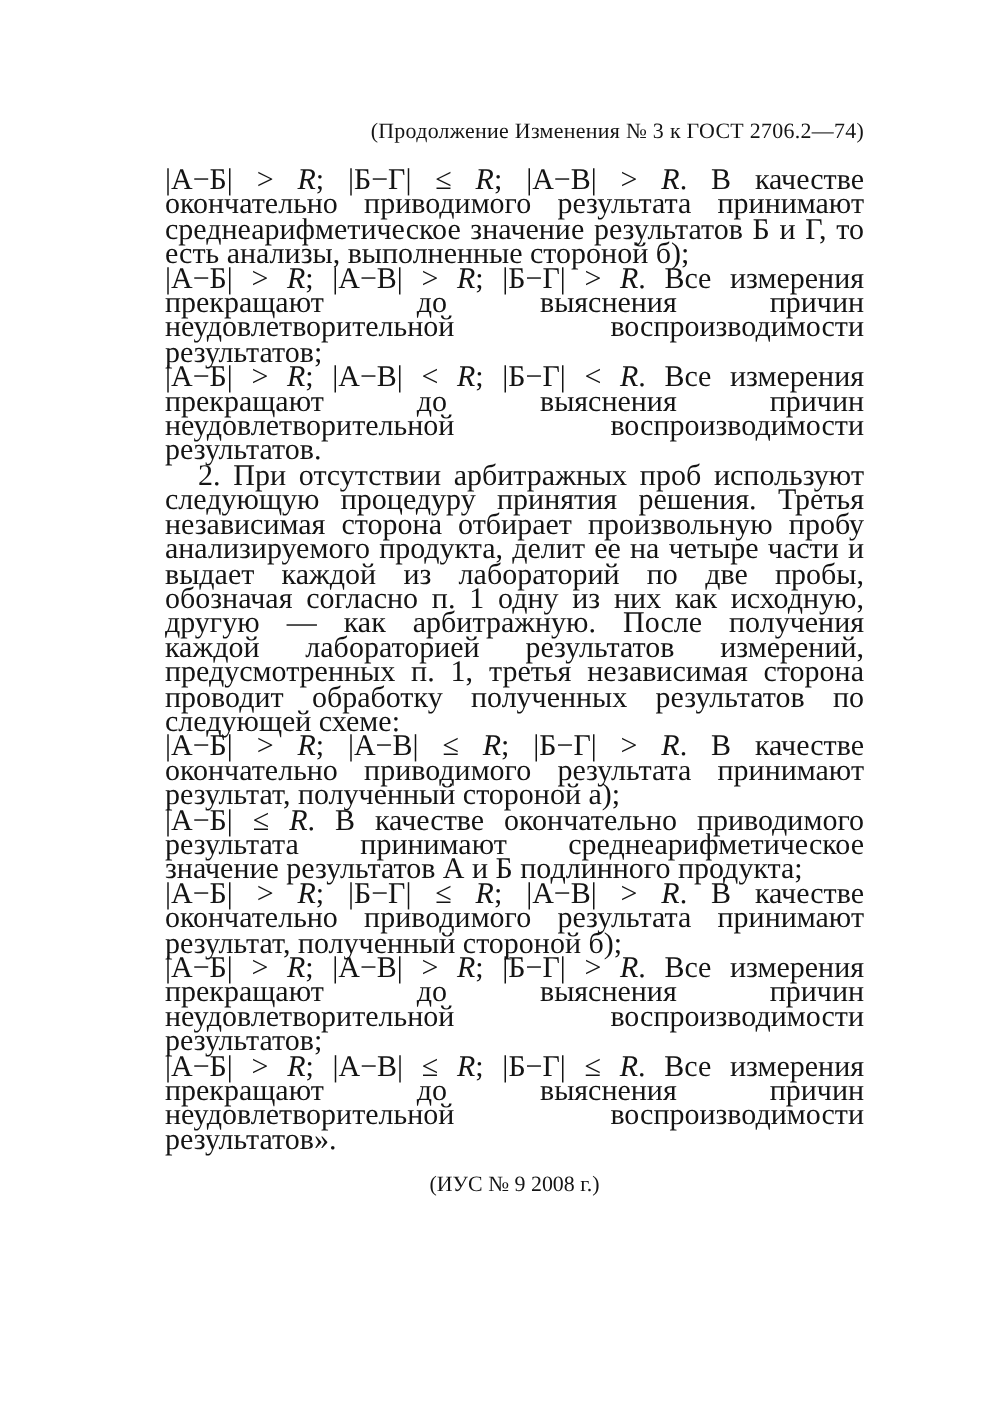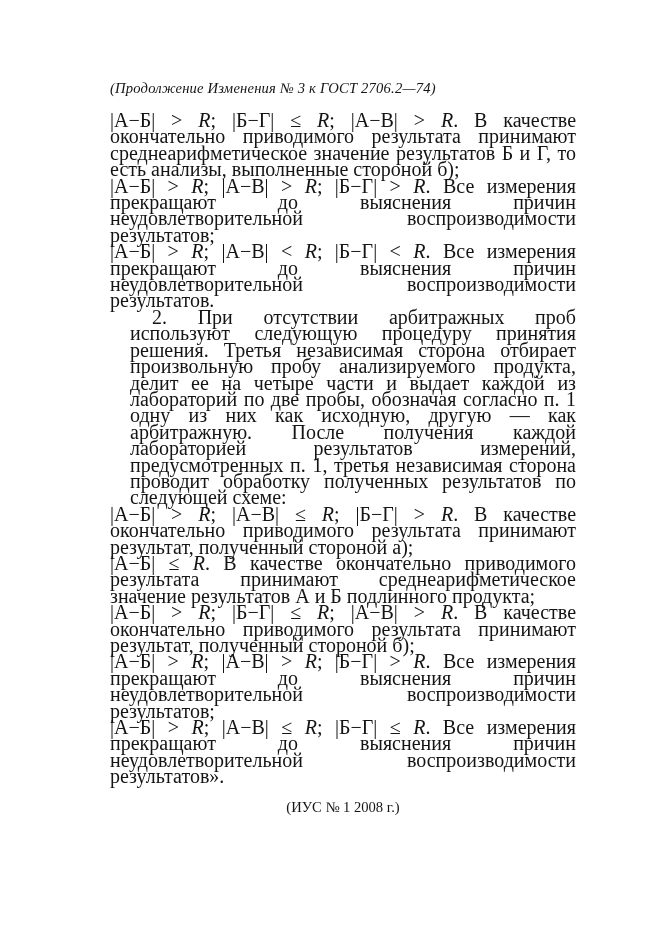--- a/index.html
+++ b/index.html
@@ -12,39 +12,37 @@
     width: 661px;
     height: 936px;
     background: #ffffff;
     box-sizing: border-box;
     padding: 80px 85px 0 110px;
     font-family: "Liberation Serif", "DejaVu Serif", serif;
     color: #141414;
     overflow: hidden;
   }
   .header-line {
-    text-align: left;
-    font-style: italic;
+    text-align: right;
     font-size: 14.6px;
     line-height: 17px;
     margin: 0 0 15px 0;
     letter-spacing: 0.2px;
   }
   .document-body {
     text-align: justify;
     font-size: 20px;
     line-height: 16.4px;
   }
   .para {
     margin: 0;
     text-align: justify;
   }
   .para.indent {
     text-indent: 22px;
-    margin-left: 20px;
   }
   .para i {
     font-style: italic;
   }
   .footer-line {
     text-align: center;
     font-size: 14.6px;
     line-height: 17px;
     margin-top: 14px;
   }
@@ -60,14 +58,14 @@
       <p class="para">|А−Б| &gt; <i>R</i>; |А−В| &gt; <i>R</i>; |Б−Г| &gt; <i>R</i>. Все измерения прекращают до выяснения причин неудовлетворительной воспроизводимости результатов;</p>
       <p class="para">|А−Б| &gt; <i>R</i>; |А−В| &lt; <i>R</i>; |Б−Г| &lt; <i>R</i>. Все измерения прекращают до выяснения причин неудовлетворительной воспроизводимости результатов.</p>
       <p class="para indent">2. При отсутствии арбитражных проб используют следующую процедуру принятия решения. Третья независимая сторона отбирает произвольную пробу анализируемого продукта, делит ее на четыре части и выдает каждой из лабораторий по две пробы, обозначая согласно п. 1 одну из них как исходную, другую — как арбитражную. После получения каждой лабораторией результатов измерений, предусмотренных п. 1, третья независимая сторона проводит обработку полученных результатов по следующей схеме:</p>
       <p class="para">|А−Б| &gt; <i>R</i>; |А−В| ≤ <i>R</i>; |Б−Г| &gt; <i>R</i>. В качестве окончательно приводимого результата принимают результат, полученный стороной а);</p>
       <p class="para">|А−Б| ≤ <i>R</i>. В качестве окончательно приводимого результата принимают среднеарифметическое значение результатов А и Б подлинного продукта;</p>
       <p class="para">|А−Б| &gt; <i>R</i>; |Б−Г| ≤ <i>R</i>; |А−В| &gt; <i>R</i>. В качестве окончательно приводимого результата принимают результат, полученный стороной б);</p>
       <p class="para">|А−Б| &gt; <i>R</i>; |А−В| &gt; <i>R</i>; |Б−Г| &gt; <i>R</i>. Все измерения прекращают до выяснения причин неудовлетворительной воспроизводимости результатов;</p>
       <p class="para">|А−Б| &gt; <i>R</i>; |А−В| ≤ <i>R</i>; |Б−Г| ≤ <i>R</i>. Все измерения прекращают до выяснения причин неудовлетворительной воспроизводимости результатов».</p>
     </div>
 
-  <div class="footer-line">(ИУС № 1  2008 г.)</div>
+  <div class="footer-line">(ИУС № 9  2008 г.)</div>
 </div>
 
 </body></html>

